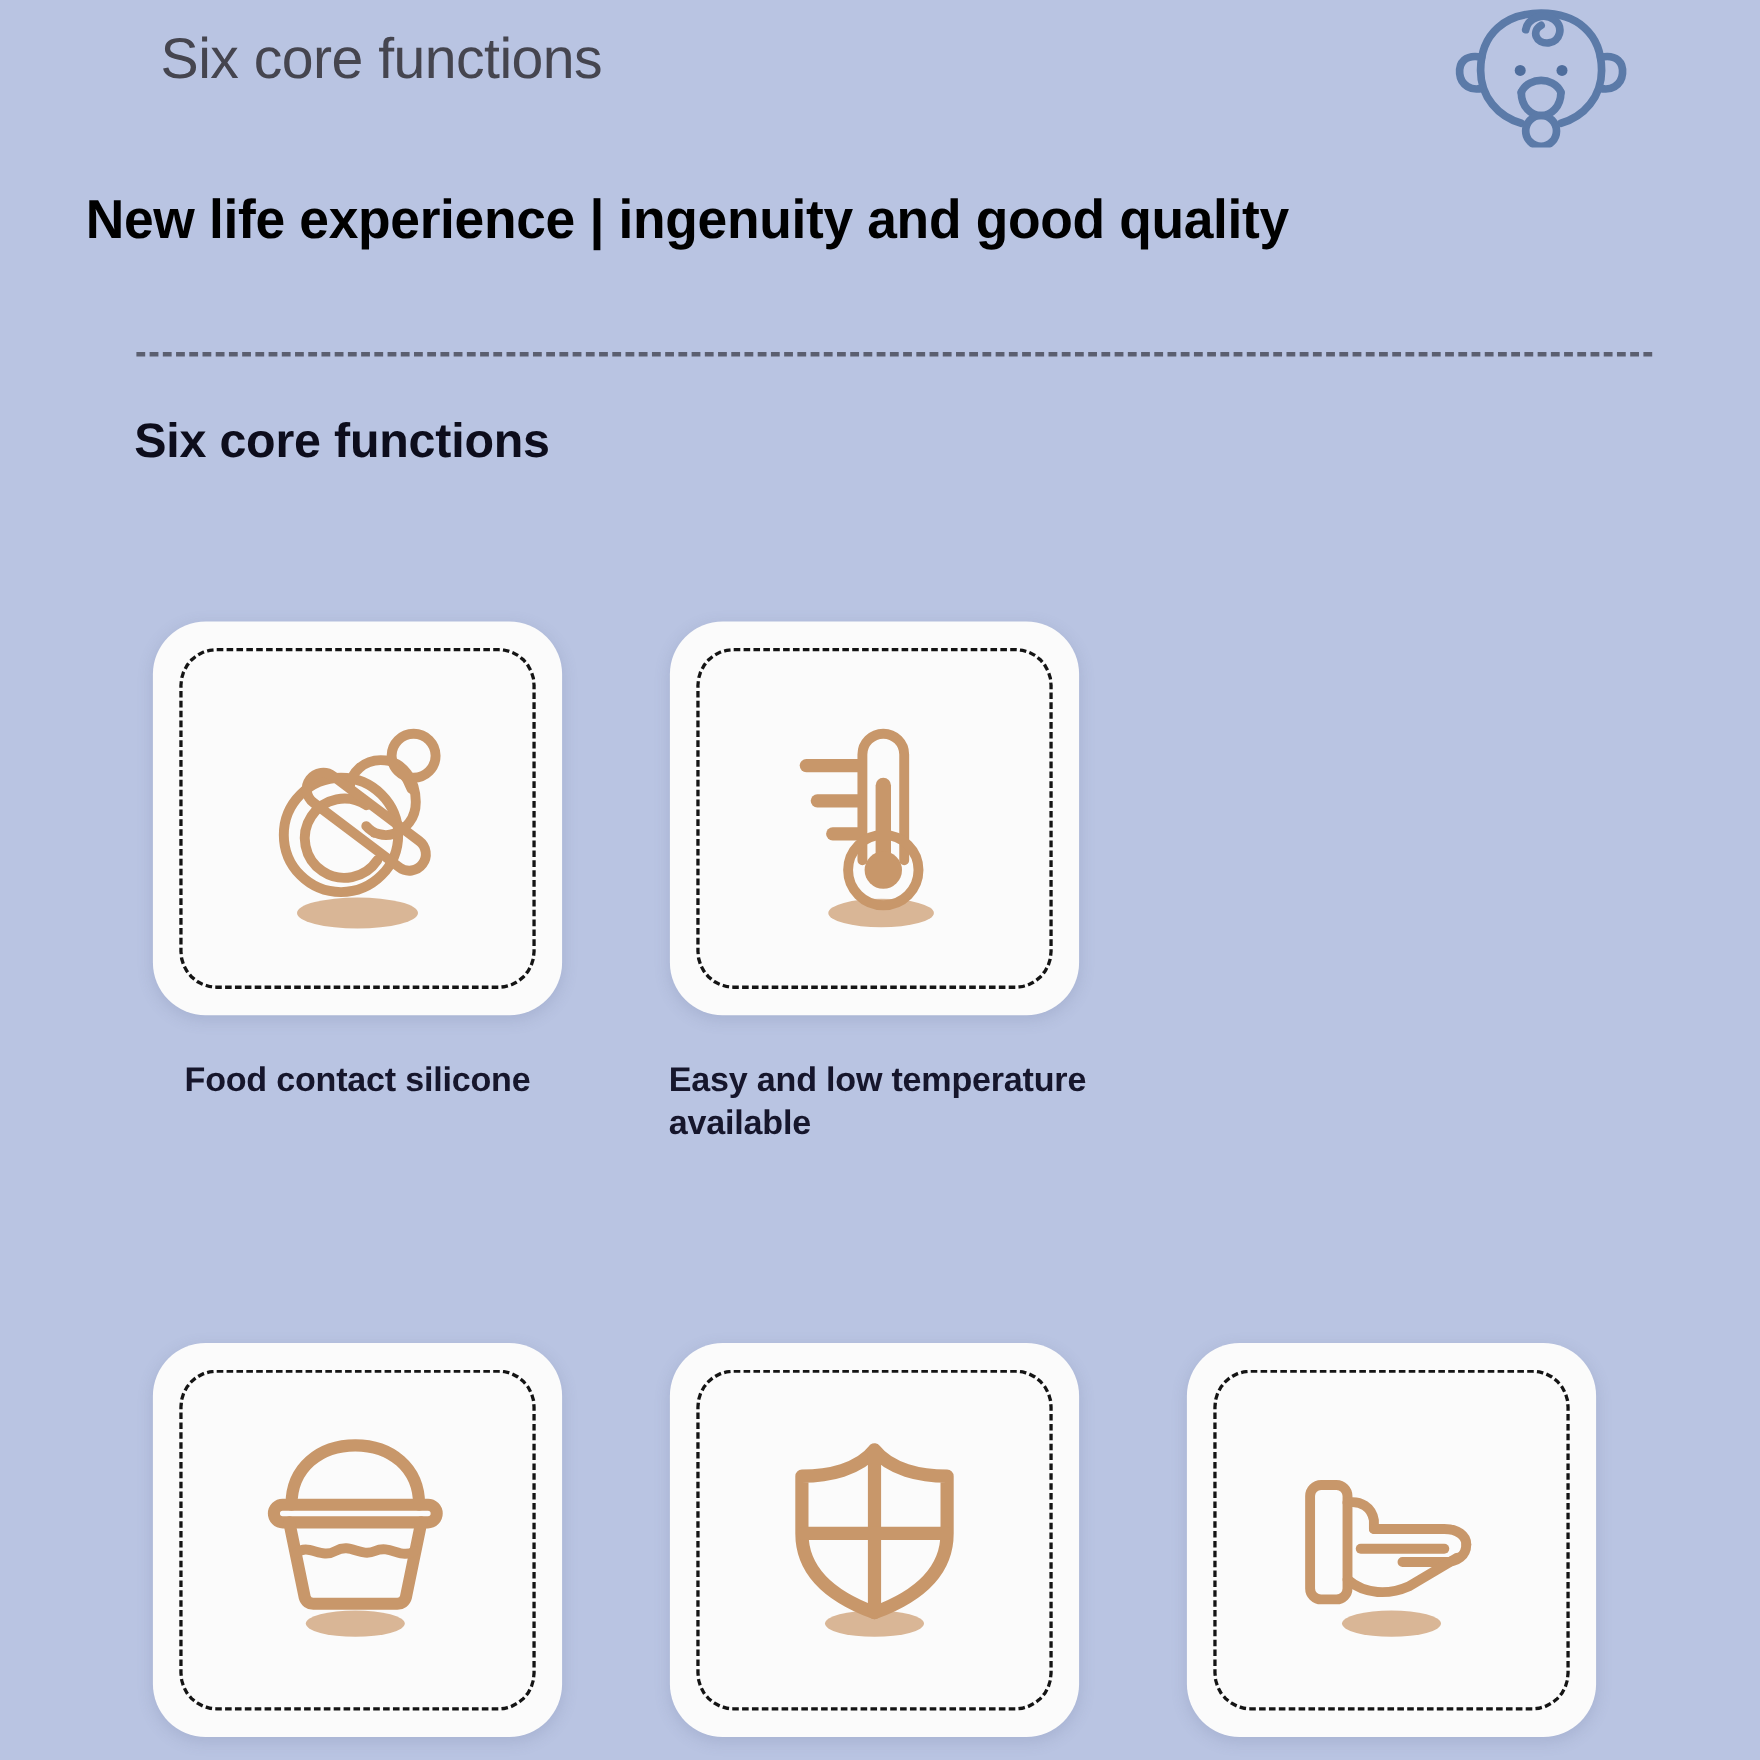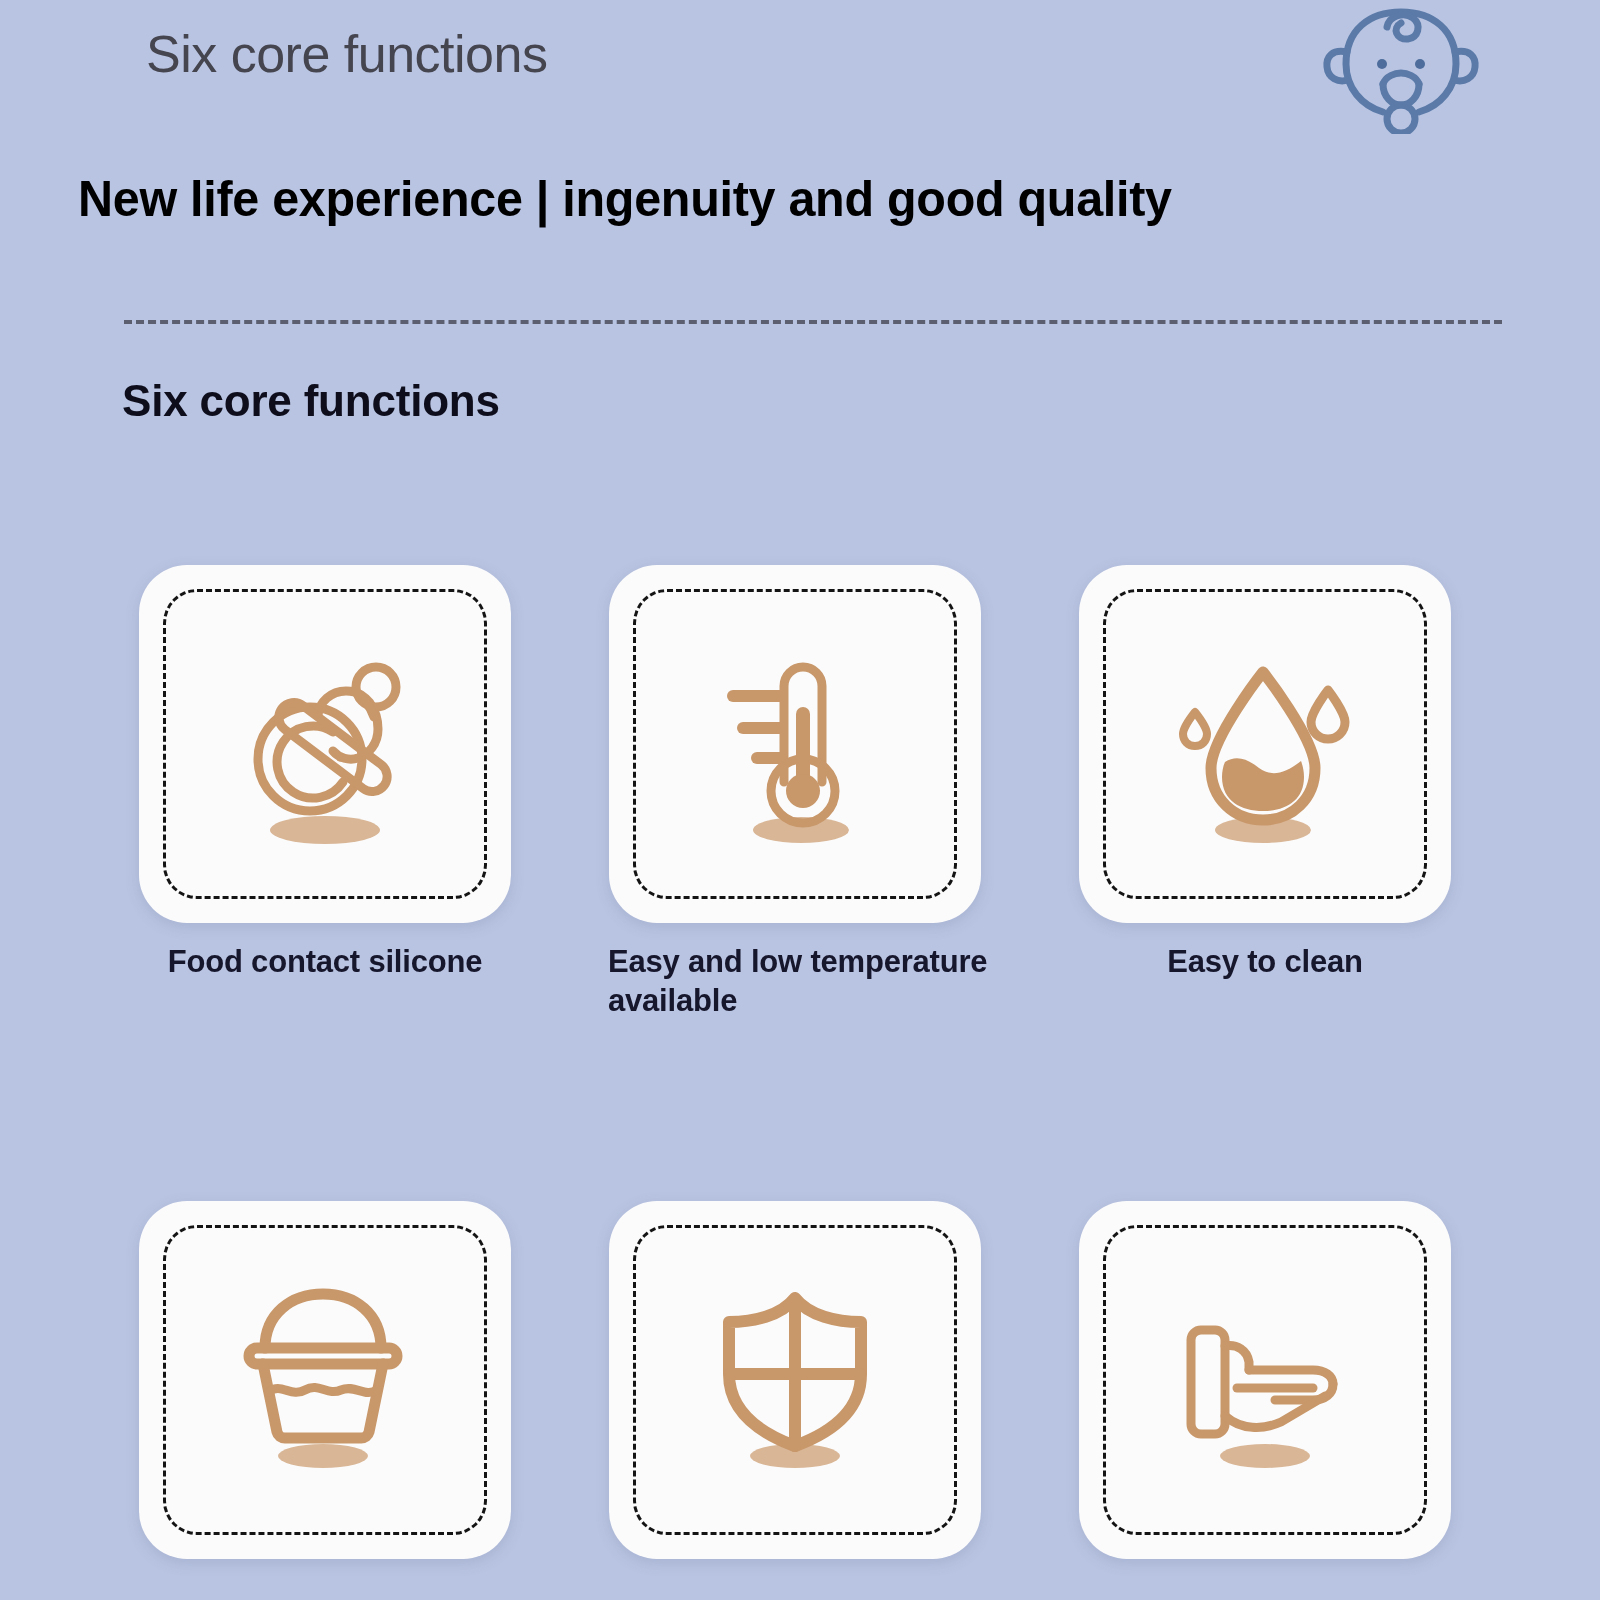--- a/index.html
+++ b/index.html
@@ -118,21 +118,21 @@
   .card-inner {
     width: 260px;
     height: 260px;
     display: flex;
     align-items: center;
     justify-content: center;
   }
   .card-inner svg { display: block; }
 
   .feature-label {
-    margin-top: 20px;
+    margin-top: 40px;
     font-size: 31px;
     font-weight: 700;
     color: #16162c;
     text-align: center;
     line-height: 1.25;
     letter-spacing: -0.2px;
     max-width: 400px;
   }
   
   .feature-cell.lbl-center .feature-label { text-align: center; }
@@ -226,43 +226,20 @@
 
               <line x1="118" y1="80" x2="118" y2="150" stroke-width="14"></line>
             </g>
             <circle cx="118" cy="157" r="17" fill="#c8976a"></circle>
           </svg>
         </div>
       </div>
       <div class="feature-label">Easy and low temperature available</div>
     </div>
 
-    <div class="feature-cell lbl-center">
-      <div class="card">
-        <div class="card-inner">
-          <svg viewBox="0 0 220 220" width="220" height="220">
-            <ellipse cx="108" cy="196" rx="48" ry="13" fill="#d9b696"></ellipse>
-
-            <path d="M108 38 C108 38 56 104 56 134 C56 165 79 186 108 186
-                     C137 186 160 165 160 134 C160 104 108 38 108 38 Z" fill="none" stroke="#c8976a" stroke-width="11" stroke-linejoin="round"></path>
-
-            <path d="M70 128 C82 120 94 126 104 134 C116 143 130 140 146 127
-                     C148 132 149 138 149 143 C149 167 130 177 108 177
-                     C86 177 67 167 67 143 C67 138 68 132 70 128 Z" fill="#c8976a"></path>
-
-            <path d="M173 56 C173 56 156 78 156 88 C156 98 164 105 173 105
-                     C182 105 190 98 190 88 C190 78 173 56 173 56 Z" fill="none" stroke="#c8976a" stroke-width="9" stroke-linejoin="round"></path>
-
-            <path d="M40 78 C40 78 28 93 28 100 C28 107 33 112 40 112
-                     C47 112 52 107 52 100 C52 93 40 78 40 78 Z" fill="none" stroke="#c8976a" stroke-width="8" stroke-linejoin="round"></path>
-          </svg>
-        </div>
-      </div>
-      <div class="feature-label">Easy to clean</div>
-    </div>
   </div>
 
   <div class="feature-row row-2">
 
     <div class="feature-cell lbl-center">
       <div class="card">
         <div class="card-inner">
           <svg viewBox="0 0 220 220" width="220" height="220">
             <ellipse cx="108" cy="186" rx="45" ry="12" fill="#d9b696"></ellipse>
             <g fill="none" stroke="#c8976a" stroke-width="11" stroke-linecap="round" stroke-linejoin="round">

